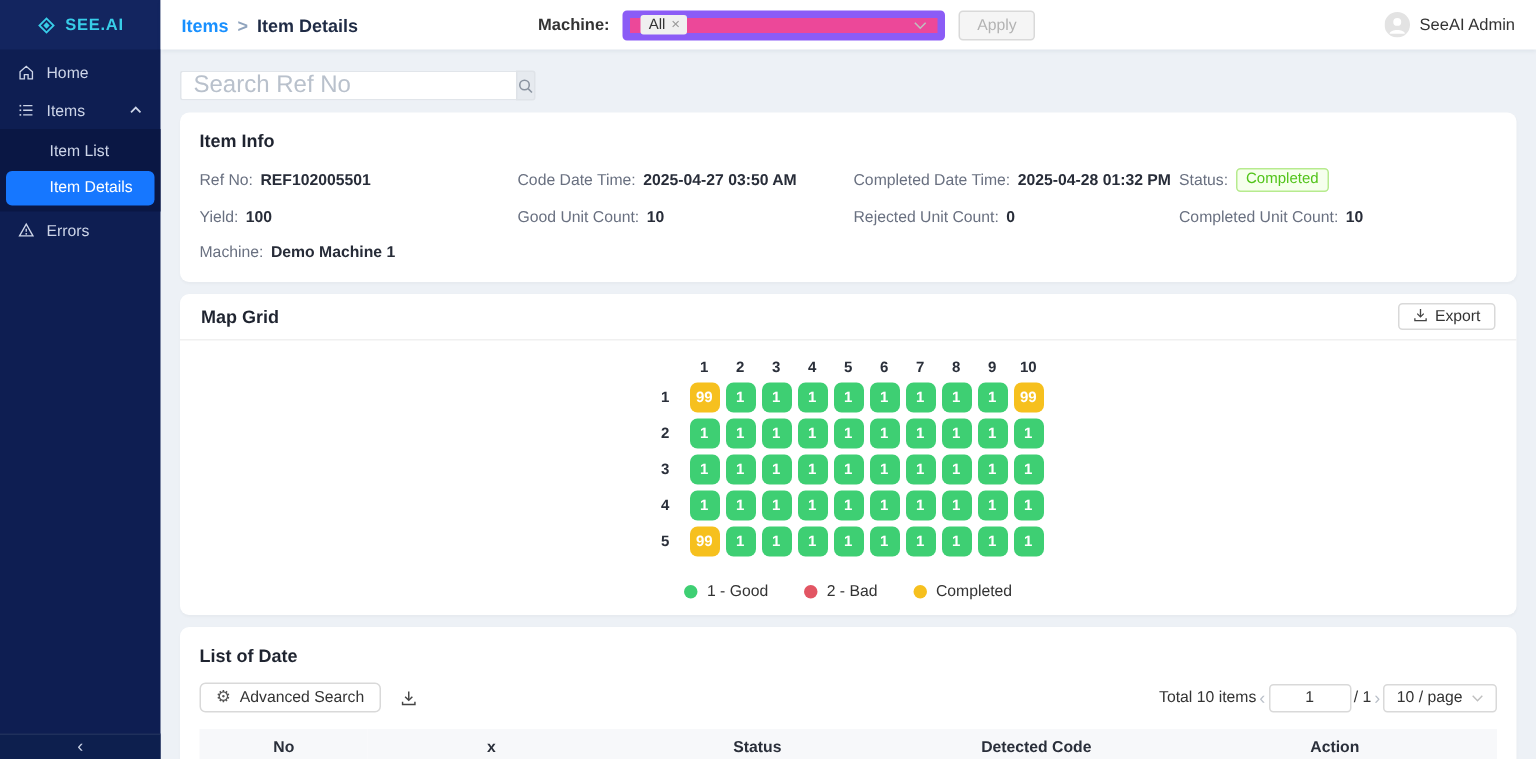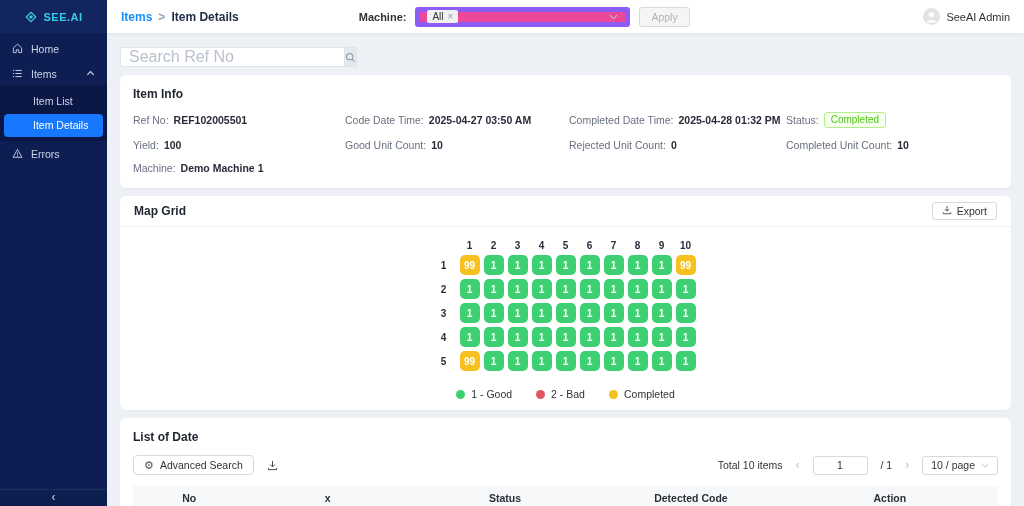--- a/index.html
+++ b/index.html
@@ -62,21 +62,21 @@
   .cell { width:20px; height:20px; border-radius:5px; color:#fff; font-size:10px; font-weight:bold; display:flex; align-items:center; justify-content:center; }
   .legend { display:flex; justify-content:center; gap:24px; margin-top:13px; font-size:10.5px; color:#333; }
   .legend-item { display:flex; align-items:center; gap:6px; }
   .dot { width:9px; height:9px; border-radius:50%; }
 
   .card.units { padding:12px 13px; }
   .units-toolbar { margin-top:11px; display:flex; align-items:center; }
   .adv-btn { display:flex; align-items:center; gap:6px; border:1px solid #d9d9d9; border-radius:4px; background:#fff; padding:3px 10px; font-size:10.5px; color:#333; cursor:pointer; }
   .gear { font-size:11px; line-height:1; color:#555; }
   .dl-btn { margin-left:13px; cursor:pointer; display:flex; align-items:center; }
-  .pagination { margin-left:auto; display:flex; align-items:center; gap:13px; font-size:10.5px; color:#333; }
+  .pagination { margin-left:auto; display:flex; align-items:center; gap:2px; font-size:10.5px; color:#333; }
   .pg-chev { color:#b9bfc8; font-size:12px; cursor:pointer; }
   .page-input { width:55px; height:19px; border:1px solid #d9d9d9; border-radius:3px; text-align:center; font-size:10.5px; font-family:inherit; color:#333; outline:none; }
   .page-size { height:19px; border:1px solid #d9d9d9; border-radius:3px; display:flex; align-items:center; gap:6px; padding:0 8px; cursor:pointer; white-space:nowrap; }
 
   .units-table { width:100%; border-collapse:collapse; margin-top:11px; font-size:10.5px; table-layout:fixed; }
   .units-table th { background:#f7f8fa; font-weight:bold; color:#2a2f3a; height:23px; text-align:center; }
 </style>
 </head>
 <body>
 

